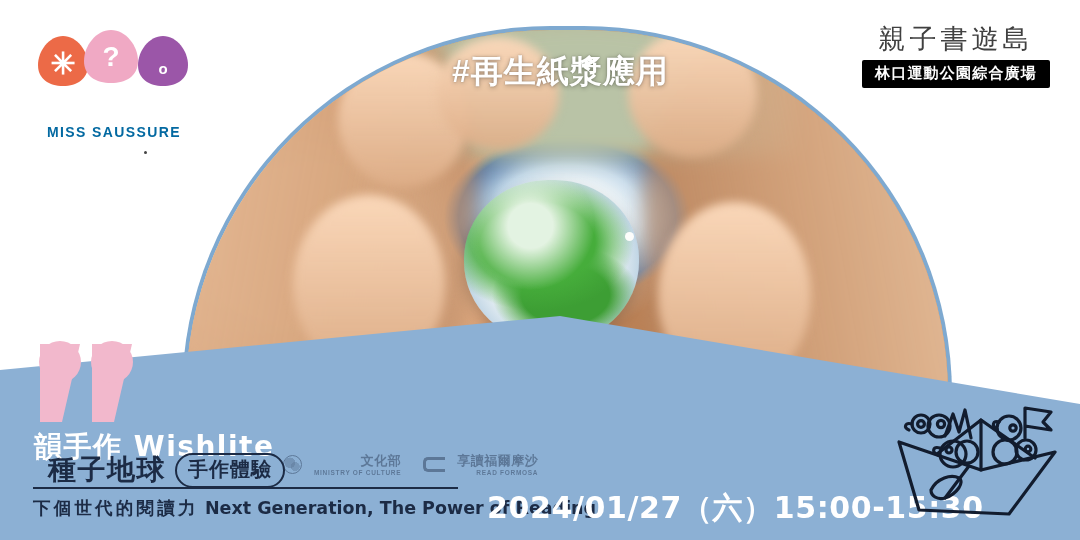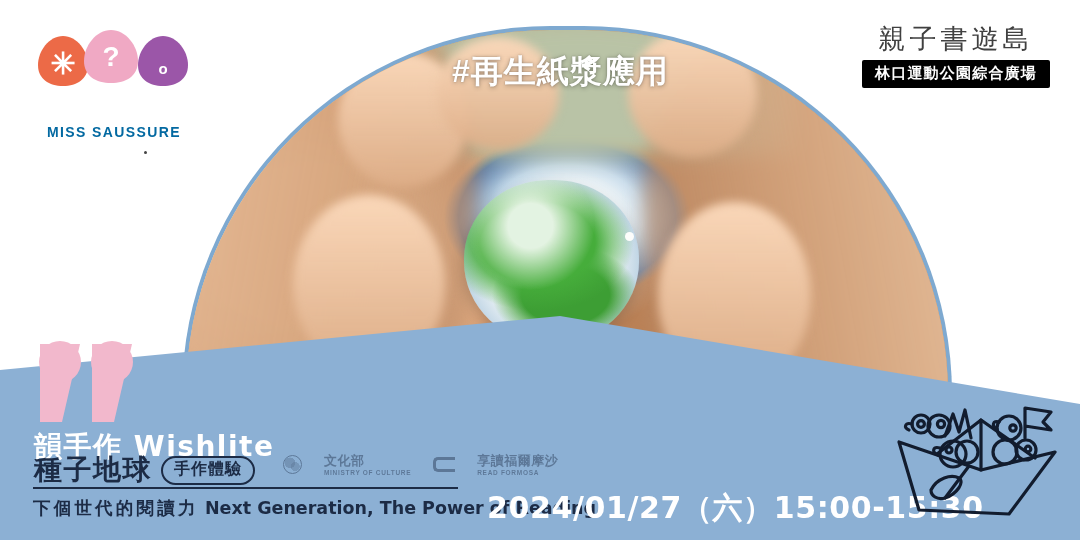--- a/index.html
+++ b/index.html
@@ -156,35 +156,36 @@
     font-family:"DejaVu Sans", sans-serif;
   }
   .title-row2 {
     position:absolute; left:34px; top:451px;
     display:flex; align-items:center; gap:9px; white-space:nowrap;
   }
   .title-line2 {
     font-size:28px; font-weight:700; color:#1c2b45;
     letter-spacing:1.5px;
     font-family:"DejaVu Sans", sans-serif;
+    margin-left:14px;
   }
   .pill {
     border:2.4px solid #1c2b45; border-radius:18px;
-    padding:1px 11px 3px; font-size:16px; font-weight:700;
+    padding:1px 11px 3px; font-size:20px; font-weight:700;
     color:#1c2b45; letter-spacing:1px;
     font-family:"DejaVu Sans", sans-serif;
   }
 
   
   .sponsors {
     position:absolute; left:283px; top:452px;
     display:flex; align-items:center; gap:22px;
     opacity:0.42;
   }
-  .sponsor { display:flex; align-items:center; gap:22px; }
+  .sponsor { display:flex; align-items:center; gap:12px;text-align:right; }
   .sponsor-seal {
     width:19px; height:19px; border-radius:50%;
     border:1.6px solid #1c2b45;
     background:
       radial-gradient(circle at 35% 40%, rgba(28,43,69,0.5) 0 34%, rgba(28,43,69,0) 36%),
       radial-gradient(circle at 66% 62%, rgba(28,43,69,0.45) 0 28%, rgba(28,43,69,0) 30%);
   }
   .sponsor-bracket {
     width:22px; height:15px; border:3px solid #1c2b45;
     border-right:none; border-radius:5px 0 0 5px;

